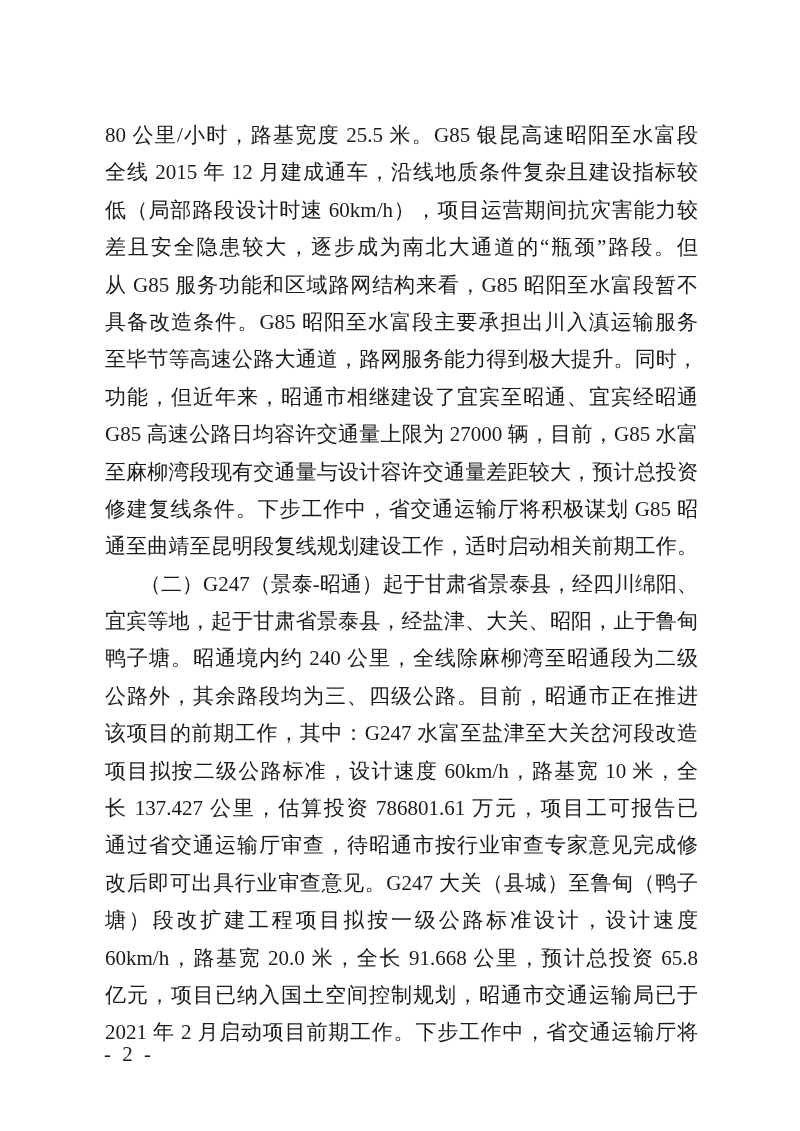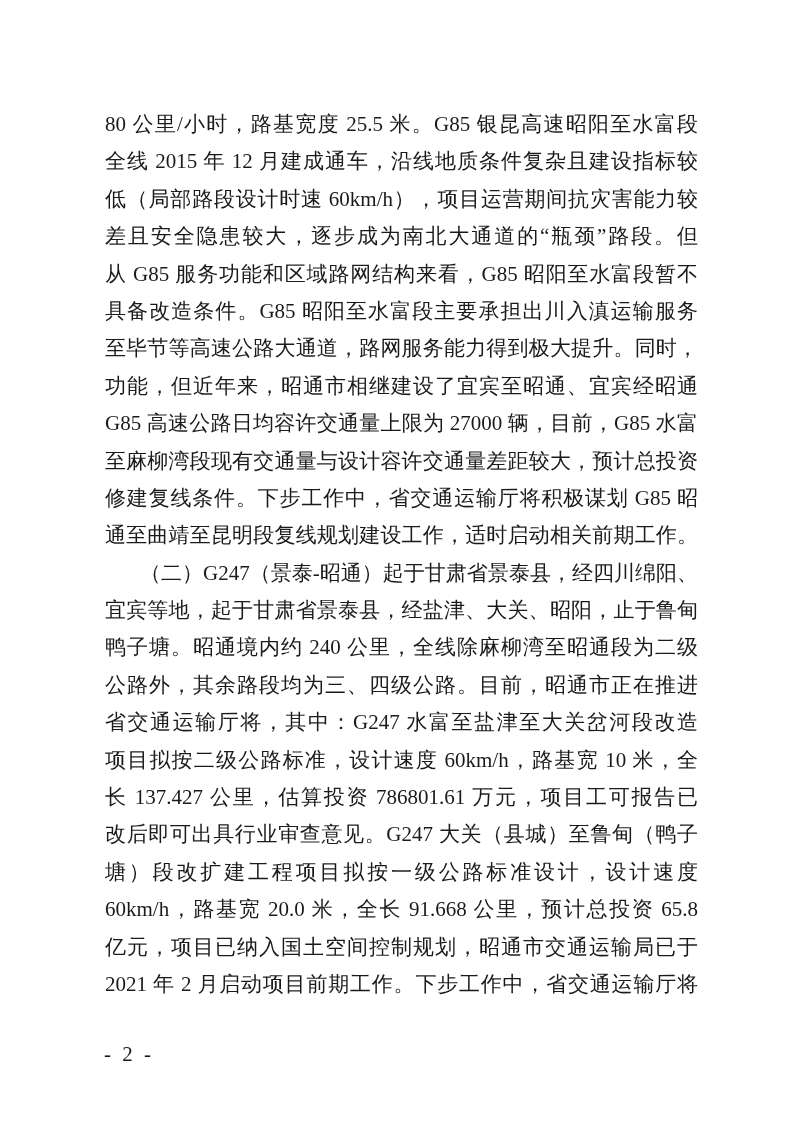--- a/index.html
+++ b/index.html
@@ -12,21 +12,21 @@
     width: 800px;
     height: 1131px;
     background: #ffffff;
     overflow: hidden;
     font-family: "Liberation Serif", "DejaVu Serif", serif;
     color: #1a1a1a;
   }
   .body-text {
     position: absolute;
     left: 105px;
-    top: 106px;
+    top: 117px;
     width: 593px;
   }
   .line {
     height: 37.4px;
     line-height: 37.4px;
     font-size: 21px;
     text-align: justify;
     text-align-last: justify;
     overflow: hidden;
     white-space: normal;
@@ -63,23 +63,24 @@
       <div class="line">至麻柳湾段现有交通量与设计容许交通量差距较大，预计总投资</div>
       <div class="line">修建复线条件。下步工作中，省交通运输厅将积极谋划 G85 昭</div>
       <div class="line">通至曲靖至昆明段复线规划建设工作，适时启动相关前期工作。</div>
     </section>
 
     <section>
       <div class="line indent">（二）G247（景泰-昭通）起于甘肃省景泰县，经四川绵阳、</div>
       <div class="line">宜宾等地，起于甘肃省景泰县，经盐津、大关、昭阳，止于鲁甸</div>
       <div class="line">鸭子塘。昭通境内约 240 公里，全线除麻柳湾至昭通段为二级</div>
       <div class="line">公路外，其余路段均为三、四级公路。目前，昭通市正在推进</div>
-      <div class="line">省交通运输厅将，其中：G247 水富至盐津至大关岔河段改造</div>
+      <div class="line">该项目的前期工作，其中：G247 水富至盐津至大关岔河段改造</div>
       <div class="line">项目拟按二级公路标准，设计速度 60km/h，路基宽 10 米，全</div>
       <div class="line">长 137.427 公里，估算投资 786801.61 万元，项目工可报告已</div>
+      <div class="line">通过省交通运输厅审查，待昭通市按行业审查专家意见完成修</div>
       <div class="line">改后即可出具行业审查意见。G247 大关（县城）至鲁甸（鸭子</div>
       <div class="line">塘）段改扩建工程项目拟按一级公路标准设计，设计速度</div>
       <div class="line">60km/h，路基宽 20.0 米，全长 91.668 公里，预计总投资 65.8</div>
       <div class="line">亿元，项目已纳入国土空间控制规划，昭通市交通运输局已于</div>
       <div class="line">2021 年 2 月启动项目前期工作。下步工作中，省交通运输厅将</div>
     </section>
 
   </main>
 
   <div class="page-number">- 2 -</div>

